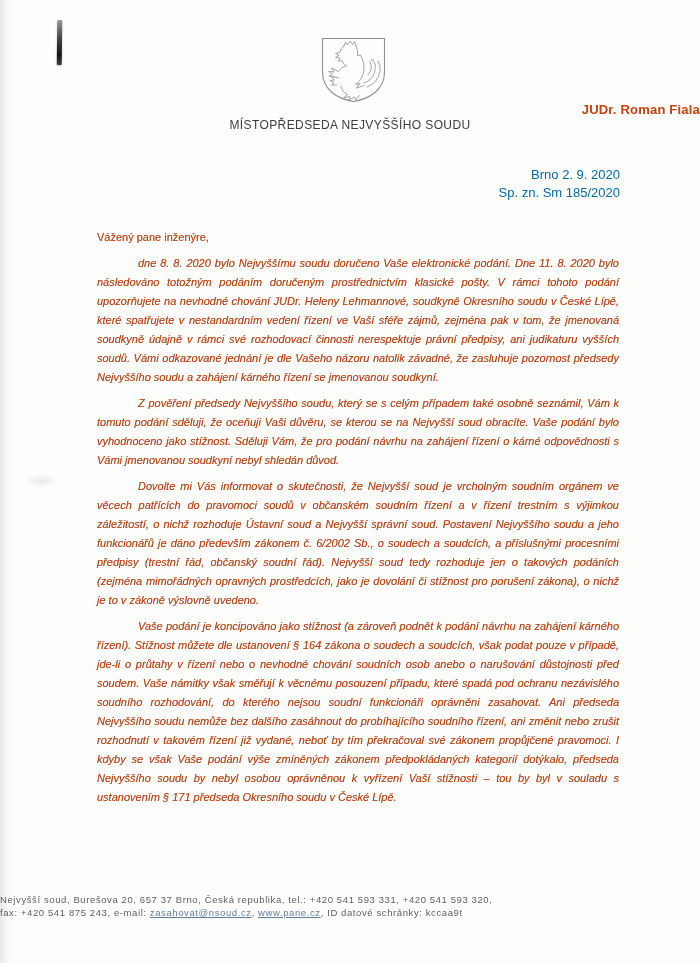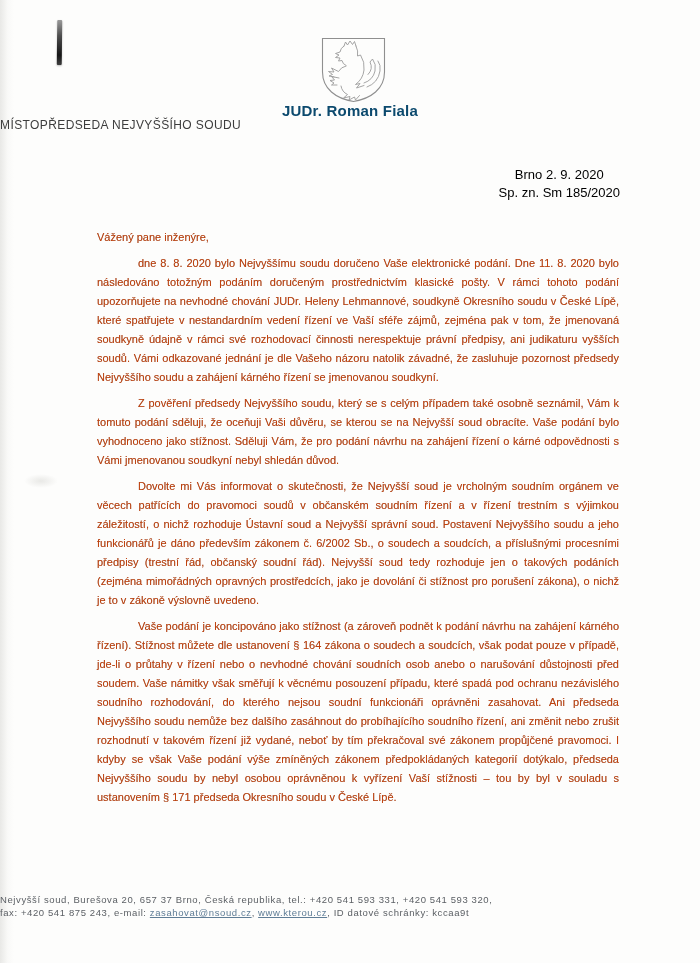--- a/index.html
+++ b/index.html
@@ -28,41 +28,42 @@
     background: linear-gradient(to bottom, #9a9a9a, #4e4e4e 35%, #161616 78%, #3e3e3e);
     border-radius: 1px;
     transform: rotate(0.6deg);
     box-shadow: 0 1px 2px rgba(0,0,0,0.25);
   }
   .emblem {
     position: absolute; left: 317px; top: 36px;
   }
   .sender-name {
     position: absolute; top: 102px; left: 0; width: 100%;
-    text-align: center; font-size: 15px; font-weight: bold; color: #0c4a6e;
+    text-align: right; font-size: 13px; font-weight: bold; color: #c2410c;
     letter-spacing: 0.2px;
   }
   .sender-title {
     position: absolute; top: 118px; left: 0; width: 100%;
-    text-align: left; font-size: 12px; color: #3d3d3d; letter-spacing: 0.4px;
+    text-align: center; font-size: 12px; color: #3d3d3d; letter-spacing: 0.4px;
   }
   .meta {
     position: absolute; top: 166px; right: 80px;
-    text-align: center; font-size: 13px; line-height: 18px; color: #000000; margin-left: 42px;
+    text-align: right; font-size: 13px; line-height: 18px; color: #0369a1; margin-left: 42px;
   }
   .letter-body {
     position: absolute; left: 97px; top: 228px; width: 522px;
     font-size: 11px; line-height: 19px; color: #c2410c;
     text-shadow: 0 0 0.4px rgba(58,58,58,0.45);
   }
   .letter-body p { margin: 0 0 7px 0; }
   .salutation { text-indent: 0; }
   .para {
     text-align: justify;
     text-indent: 41px;
+    font-style: italic;
   }
   .footer {
     position: absolute; top: 893px; left: 0; width: 100%;
     font-size: 9.5px; line-height: 13px;
     letter-spacing: 0.6px; color: #5c6065;
   }
   .footer .link {
     color: #5f7d96; text-decoration: underline; cursor: pointer;
   }
 </style>
@@ -102,16 +103,16 @@
   <div class="letter-body">
     <p class="salutation">Vážený pane inženýre,</p>
     <p class="para">dne 8. 8. 2020 bylo Nejvyššímu soudu doručeno Vaše elektronické podání. Dne 11. 8. 2020 bylo následováno totožným podáním doručeným prostřednictvím klasické pošty. V rámci tohoto podání upozorňujete na nevhodné chování JUDr. Heleny Lehmannové, soudkyně Okresního soudu v České Lípě, které spatřujete v nestandardním vedení řízení ve Vaší sféře zájmů, zejména pak v tom, že jmenovaná soudkyně údajně v rámci své rozhodovací činnosti nerespektuje právní předpisy, ani judikaturu vyšších soudů. Vámi odkazované jednání je dle Vašeho názoru natolik závadné, že zasluhuje pozornost předsedy Nejvyššího soudu a zahájení kárného řízení se jmenovanou soudkyní.</p>
     <p class="para">Z pověření předsedy Nejvyššího soudu, který se s celým případem také osobně seznámil, Vám k tomuto podání sděluji, že oceňuji Vaši důvěru, se kterou se na Nejvyšší soud obracíte. Vaše podání bylo vyhodnoceno jako stížnost. Sděluji Vám, že pro podání návrhu na zahájení řízení o kárné odpovědnosti s Vámi jmenovanou soudkyní nebyl shledán důvod.</p>
     <p class="para">Dovolte mi Vás informovat o skutečnosti, že Nejvyšší soud je vrcholným soudním orgánem ve věcech patřících do pravomoci soudů v občanském soudním řízení a v řízení trestním s výjimkou záležitostí, o nichž rozhoduje Ústavní soud a Nejvyšší správní soud. Postavení Nejvyššího soudu a jeho funkcionářů je dáno především zákonem č. 6/2002 Sb., o soudech a soudcích, a příslušnými procesními předpisy (trestní řád, občanský soudní řád). Nejvyšší soud tedy rozhoduje jen o takových podáních (zejména mimořádných opravných prostředcích, jako je dovolání či stížnost pro porušení zákona), o nichž je to v zákoně výslovně uvedeno.</p>
     <p class="para">Vaše podání je koncipováno jako stížnost (a zároveň podnět k podání návrhu na zahájení kárného řízení). Stížnost můžete dle ustanovení § 164 zákona o soudech a soudcích, však podat pouze v případě, jde-li o průtahy v řízení nebo o nevhodné chování soudních osob anebo o narušování důstojnosti před soudem. Vaše námitky však směřují k věcnému posouzení případu, které spadá pod ochranu nezávislého soudního rozhodování, do kterého nejsou soudní funkcionáři oprávněni zasahovat. Ani předseda Nejvyššího soudu nemůže bez dalšího zasáhnout do probíhajícího soudního řízení, ani změnit nebo zrušit rozhodnutí v takovém řízení již vydané, neboť by tím překračoval své zákonem propůjčené pravomoci. I kdyby se však Vaše podání výše zmíněných zákonem předpokládaných kategorií dotýkalo, předseda Nejvyššího soudu by nebyl osobou oprávněnou k vyřízení Vaší stížnosti – tou by byl v souladu s ustanovením § 171 předseda Okresního soudu v České Lípě.</p>
   </div>
 
   <div class="footer">
     <div>Nejvyšší soud, Burešova 20, 657 37 Brno, Česká republika, tel.: +420 541 593 331, +420 541 593 320,</div>
-    <div><span>fax: +420 541 875 243, e-mail: </span><a class="link">zasahovat@nsoud.cz</a><span>, </span><a class="link">www.kterou.cz</a><span>, ID datové schránky: kccaa9t</span></div>
+    <div><span>fax: +420 541 875 243, e-mail: </span><a class="link">zasahovat@nsoud.cz</a><span>, </span><a class="link">www.pane.cz</a><span>, ID datové schránky: kccaa9t</span></div>
   </div>
 
 </div>
 
 </body></html>

